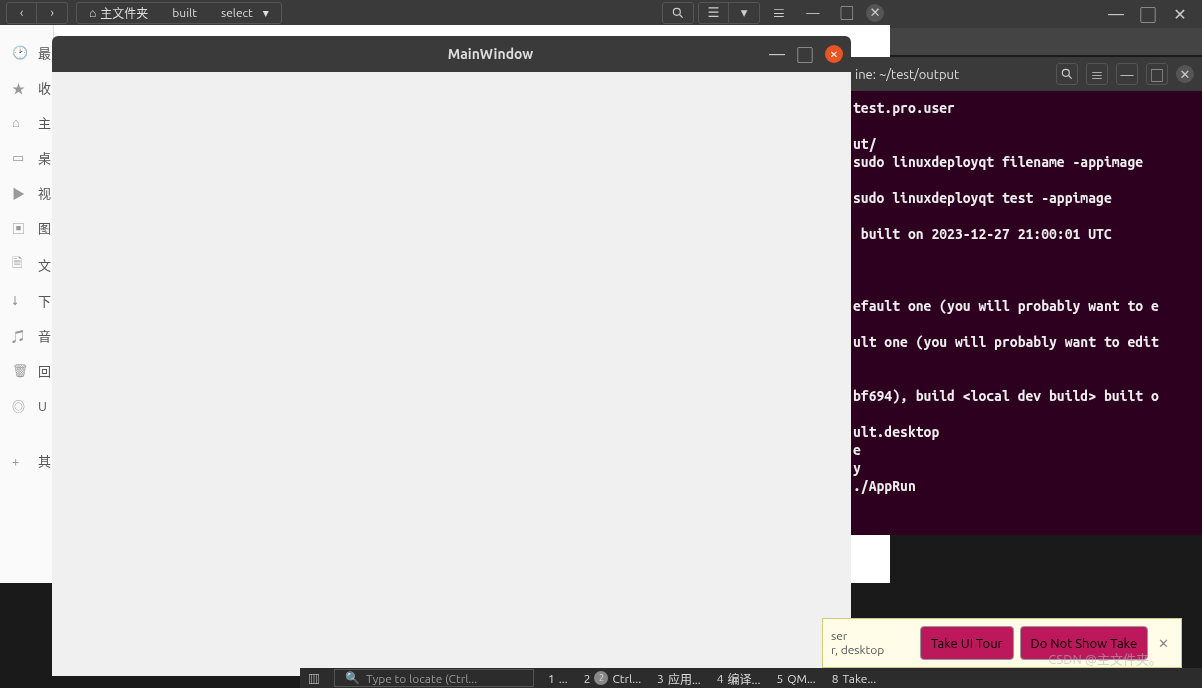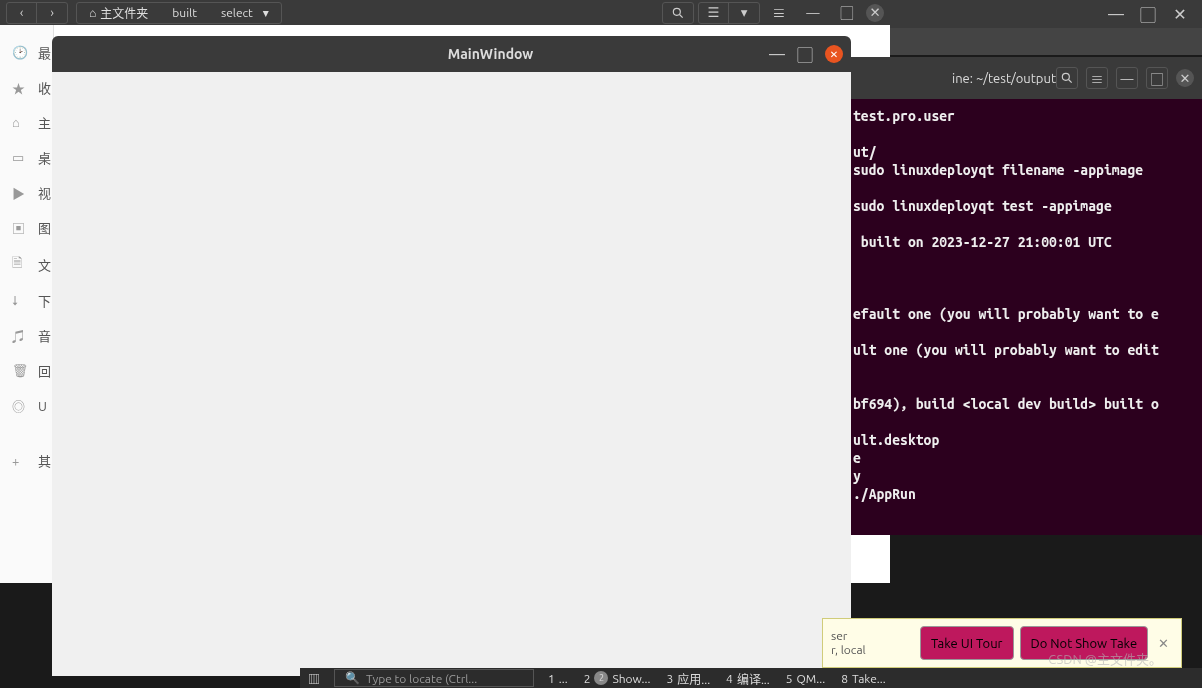--- a/index.html
+++ b/index.html
@@ -27,21 +27,21 @@
 
 .qt-window { position: absolute; left: 52px; top: 36px; width: 799px; height: 640px; background: #f0f0f0; border-radius: 6px 6px 0 0; overflow: hidden; }
 .qt-titlebar { height: 36px; background: #3a3a3a; display: flex; align-items: center; position: relative; }
 .qt-title { position: absolute; left: 50%; transform: translateX(-50%); color: #ddd; font-size: 14px; font-weight: bold; margin-left: 39px; }
 .qt-controls { position: absolute; right: 8px; display: flex; gap: 12px; align-items: center; }
 .qt-ctrl { width: 16px; height: 16px; display: flex; align-items: center; justify-content: center; color: #ccc; cursor: pointer; }
 .qt-close { background: #e95420; border-radius: 50%; width: 18px; height: 18px; color: #fff; font-size: 10px; }
 
 
 .term-window { position: absolute; right: 0; top: 57px; width: 355px; height: 478px; background: #2c001e; }
-.term-titlebar { height: 42px; background: #3a3a3a; display: flex; align-items: center; justify-content: flex-end; padding: 0 8px; color: #ddd; font-size: 13px; }
+.term-titlebar { height: 34px; background: #3a3a3a; display: flex; align-items: center; justify-content: space-between; padding: 0 8px; color: #ddd; font-size: 13px; }
 .term-controls { display: flex; gap: 8px; align-items: center; }
 .term-ctrl { width: 22px; height: 22px; border: 1px solid #555; border-radius: 3px; display: flex; align-items: center; justify-content: center; color: #ccc; cursor: pointer; }
 .term-close { background: #555; border-radius: 50%; width: 18px; height: 18px; border: none; }
 .term-body { padding: 8px 6px; color: #eee; font-family: "Ubuntu Mono", monospace; font-size: 14px; line-height: 18px; white-space: pre; font-weight: bold; }
 
 
 .ide-bg { position: absolute; right: 0; top: 0; width: 315px; height: 55px; background: #444; }
 .ide-titlebar { height: 28px; background: #3a3a3a; display: flex; justify-content: flex-end; align-items: center; gap: 8px; padding-right: 10px; }
 .ide-ctrl { width: 24px; height: 18px; display: flex; align-items: center; justify-content: center; color: #ccc; }
 
@@ -211,41 +211,41 @@
     <div class="qt-controls">
       <span class="qt-ctrl">—</span>
       <span class="qt-ctrl">▢</span>
       <span class="qt-ctrl qt-close">✕</span>
     </div>
   </div>
 </div>
 
 <div class="tour-bar">
   <div class="tour-text">
-    <span>ser</span><br><span>r, local</span>
+    <span>ser</span><br><span>r, desktop</span>
   </div>
   <button class="tour-btn">Take UI Tour</button>
   <button class="tour-btn">Do Not Show Take</button>
   <span class="tour-close">✕</span>
 </div>
 
 <div class="taskbar">
   <span class="task-item">▥</span>
   <div class="locator">
     <span>🔍</span>
     <span>Type to locate (Ctrl...</span>
   </div>
   <span class="task-item">
       <span>1</span> 
       <span>...</span>
     </span>
   <span class="task-item">
       <span>2</span> 
       <span class="task-badge">2</span> 
-      <span>Show...</span>
+      <span>Ctrl...</span>
     </span>
   <span class="task-item">
       <span>3</span> 
       <span>应用...</span>
     </span>
   <span class="task-item">
       <span>4</span> 
       <span>编译...</span>
     </span>
   <span class="task-item">

